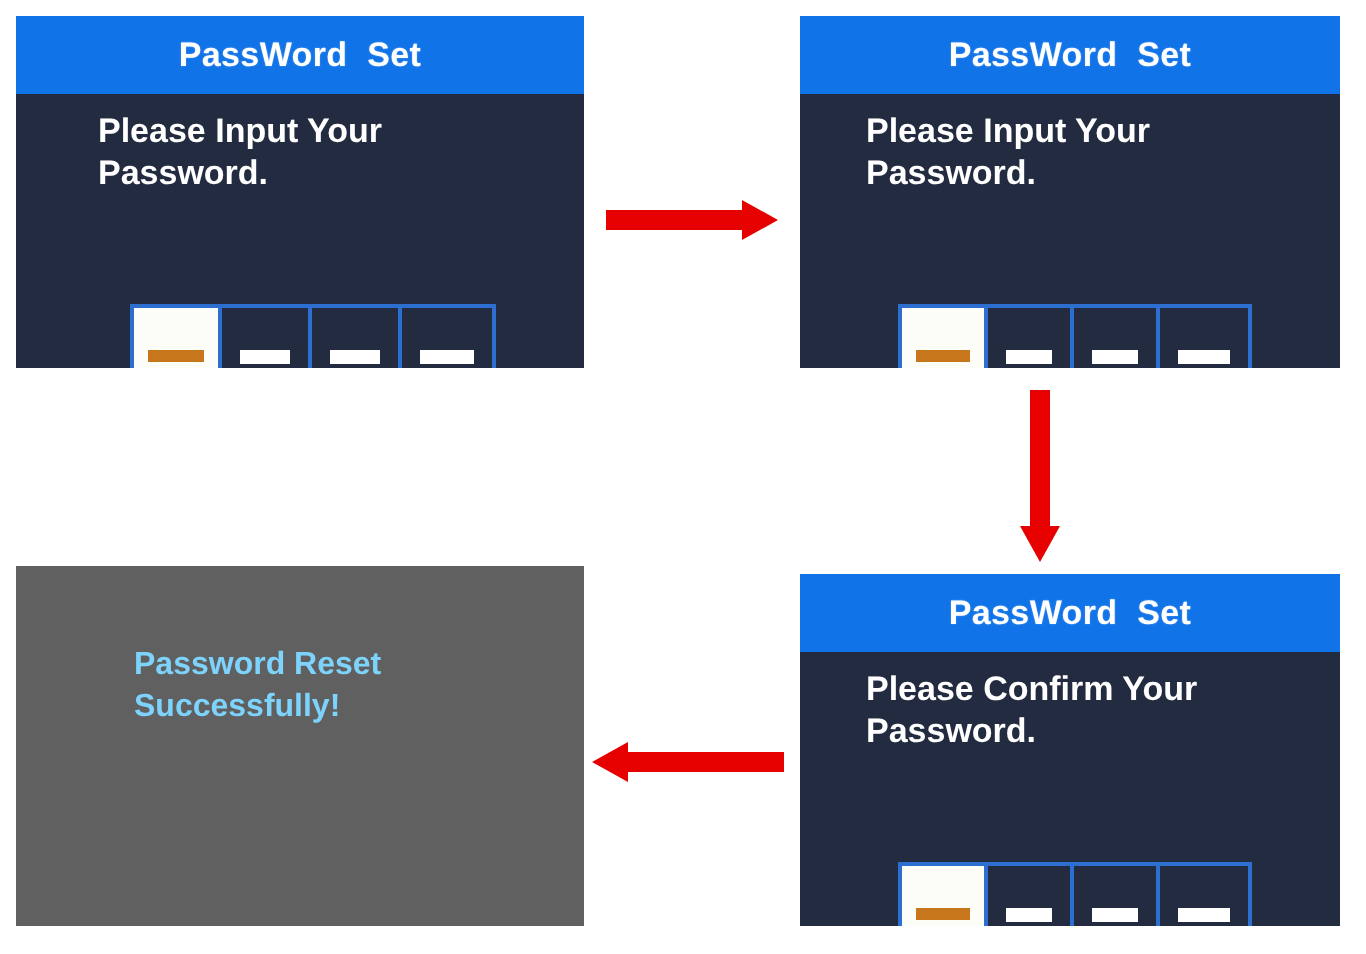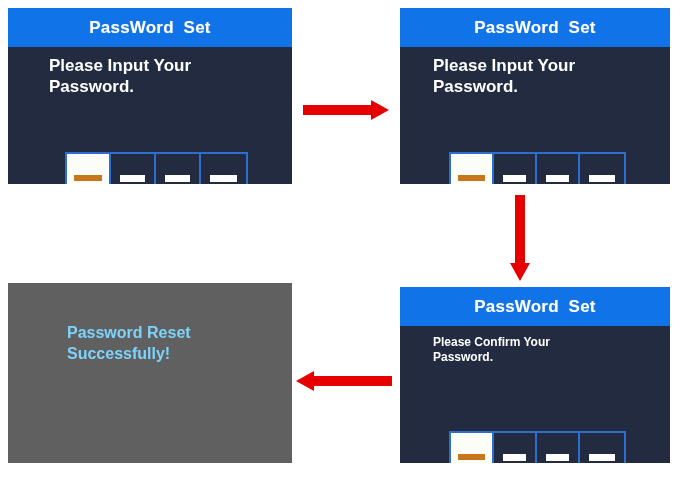--- a/index.html
+++ b/index.html
@@ -161,21 +161,21 @@
         </div>
       </div>
     </div>
   </div>
 
   <div class="panel" style="left:400px; top:287px; width:270px; height:176px;">
     <div class="panel-header" style="height:39px;">
       <span class="panel-title" style="font-size:17px;">PassWord  Set</span>
     </div>
     <div class="panel-body" style="height:137px;">
-      <div class="prompt" style="position:absolute; left:33px; top:9px; font-size:12px;">Please Confirm Your
+      <div class="prompt" style="position:absolute; left:33px; top:9px; font-size:17px;">Please Confirm Your
 Password.</div>
 
       <div class="pw-row" style="left:49px; top:105px; width:177px; height:52px;">
         <div class="pw-cell active" style="width:44px;">
           <div class="pw-dash"></div>
         </div>
         <div class="pw-cell" style="width:44px;">
           <div class="pw-dash"></div>
         </div>
         <div class="pw-cell" style="width:44px;">

